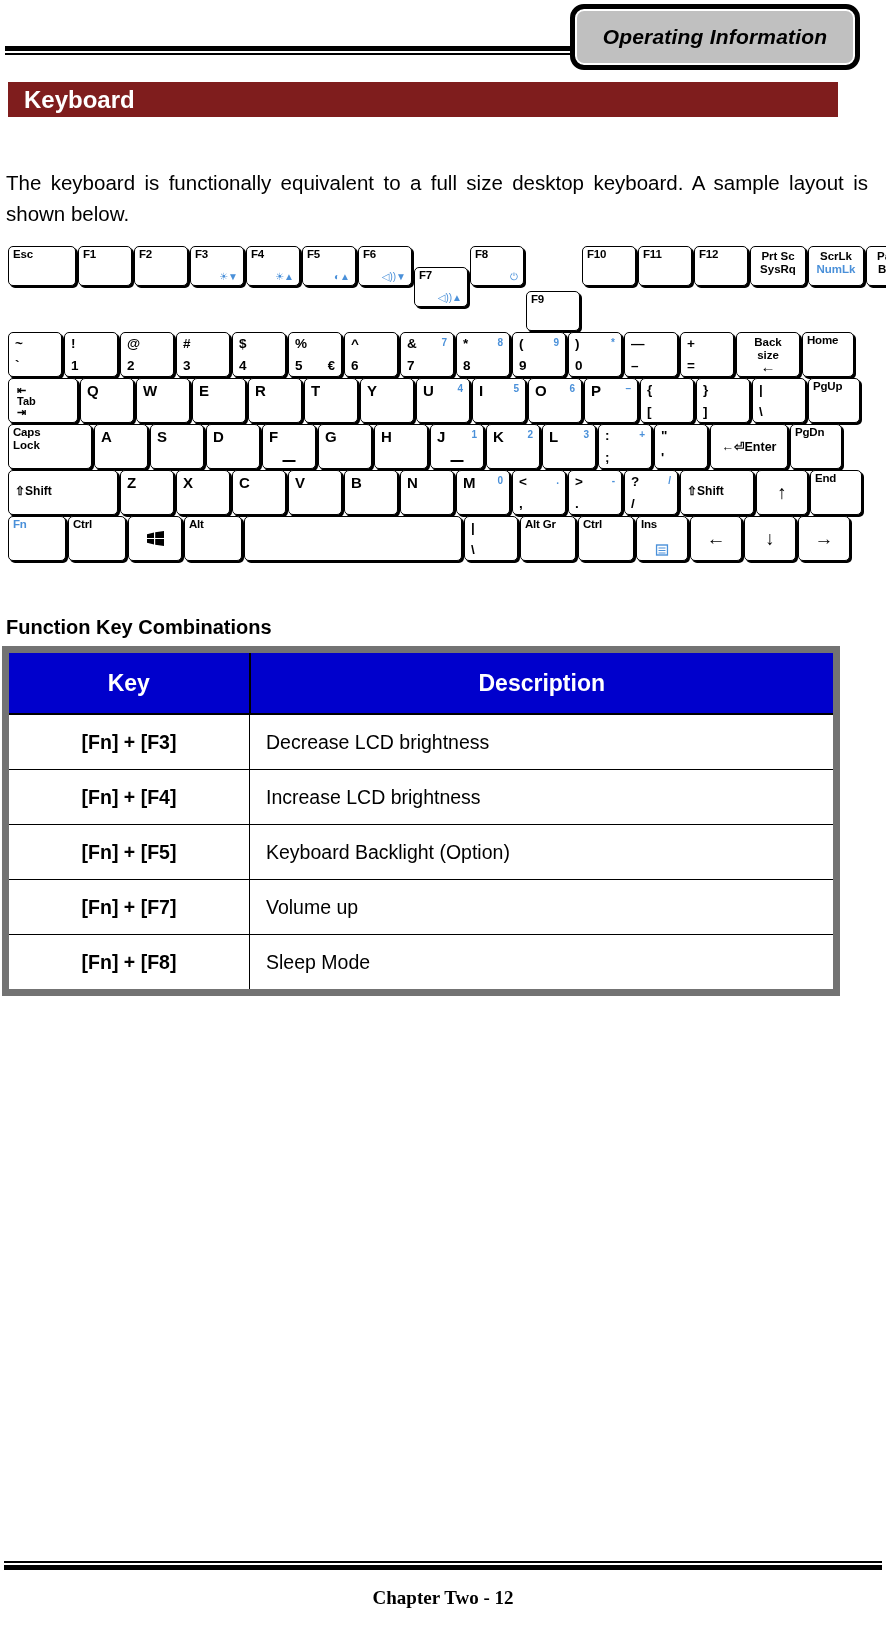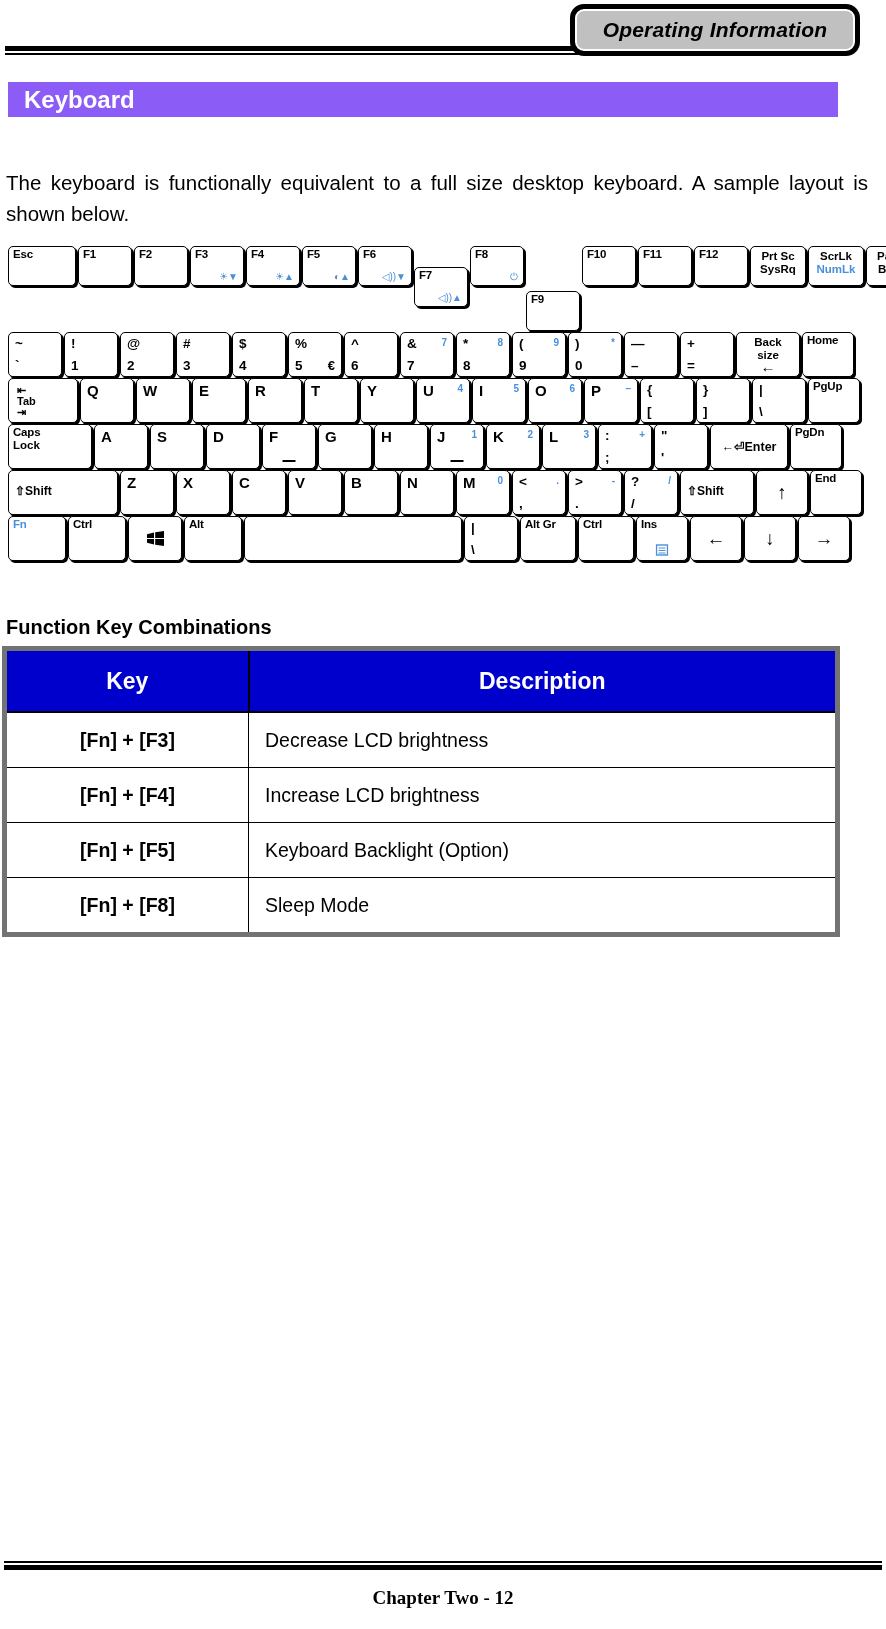--- a/index.html
+++ b/index.html
@@ -32,21 +32,21 @@
     border-top: 5px solid #000;
     border-bottom: 2px solid #000;
     box-sizing: border-box;
     background: #fff;
   }
   #header-tab {
     position: absolute;
     right: 26px;
     top: 4px;
     width: 290px;
-    height: 52px;
+    height: 66px;
     background: #c0c0c0;
     border: 5px solid #000;
     border-radius: 14px;
     box-sizing: border-box;
     box-shadow: inset 0 0 0 2px #ffffff;
     display: flex;
     align-items: center;
     justify-content: center;
   }
   #header-tab-label {
@@ -57,21 +57,21 @@
     letter-spacing: .2px;
   }
 
   
   #section-bar {
     position: absolute;
     left: 8px;
     top: 82px;
     width: 830px;
     height: 35px;
-    background: #8b5cf6;
+    background: #7f1d1d;
     display: flex;
     align-items: center;
   }
   #section-bar-label {
     color: #ffffff;
     font-size: 24px;
     font-weight: bold;
     padding-left: 16px;
   }
 
@@ -246,21 +246,21 @@
     font-weight: bold;
   }
 
   
   #fn-table {
     position: absolute;
     left: 2px;
     top: 646px;
     width: 838px;
     border-collapse: collapse;
-    border: 5px solid #737373;
+    border: 7px solid #737373;
     table-layout: fixed;
   }
   #fn-table col.c1 { width: 244px; }
   #fn-table th {
     background: #0000cc;
     color: #ffffff;
     font-size: 23px;
     font-weight: bold;
     height: 58px;
     border: 2px solid #000;
@@ -679,20 +679,24 @@
       </tr>
       <tr>
         <td class="key-cell">[Fn] + [F4]</td>
         <td class="desc-cell">Increase LCD brightness</td>
       </tr>
       <tr>
         <td class="key-cell">[Fn] + [F5]</td>
         <td class="desc-cell">Keyboard Backlight (Option)</td>
       </tr>
       <tr>
+        <td class="key-cell">[Fn] + [F7]</td>
+        <td class="desc-cell">Volume up</td>
+      </tr>
+      <tr>
         <td class="key-cell">[Fn] + [F8]</td>
         <td class="desc-cell">Sleep Mode</td>
       </tr>
     </tbody>
 </table>
 
 <div id="footer">
   <div id="footer-rule"></div>
   <div id="footer-text">Chapter Two - 12</div>
 </div>

